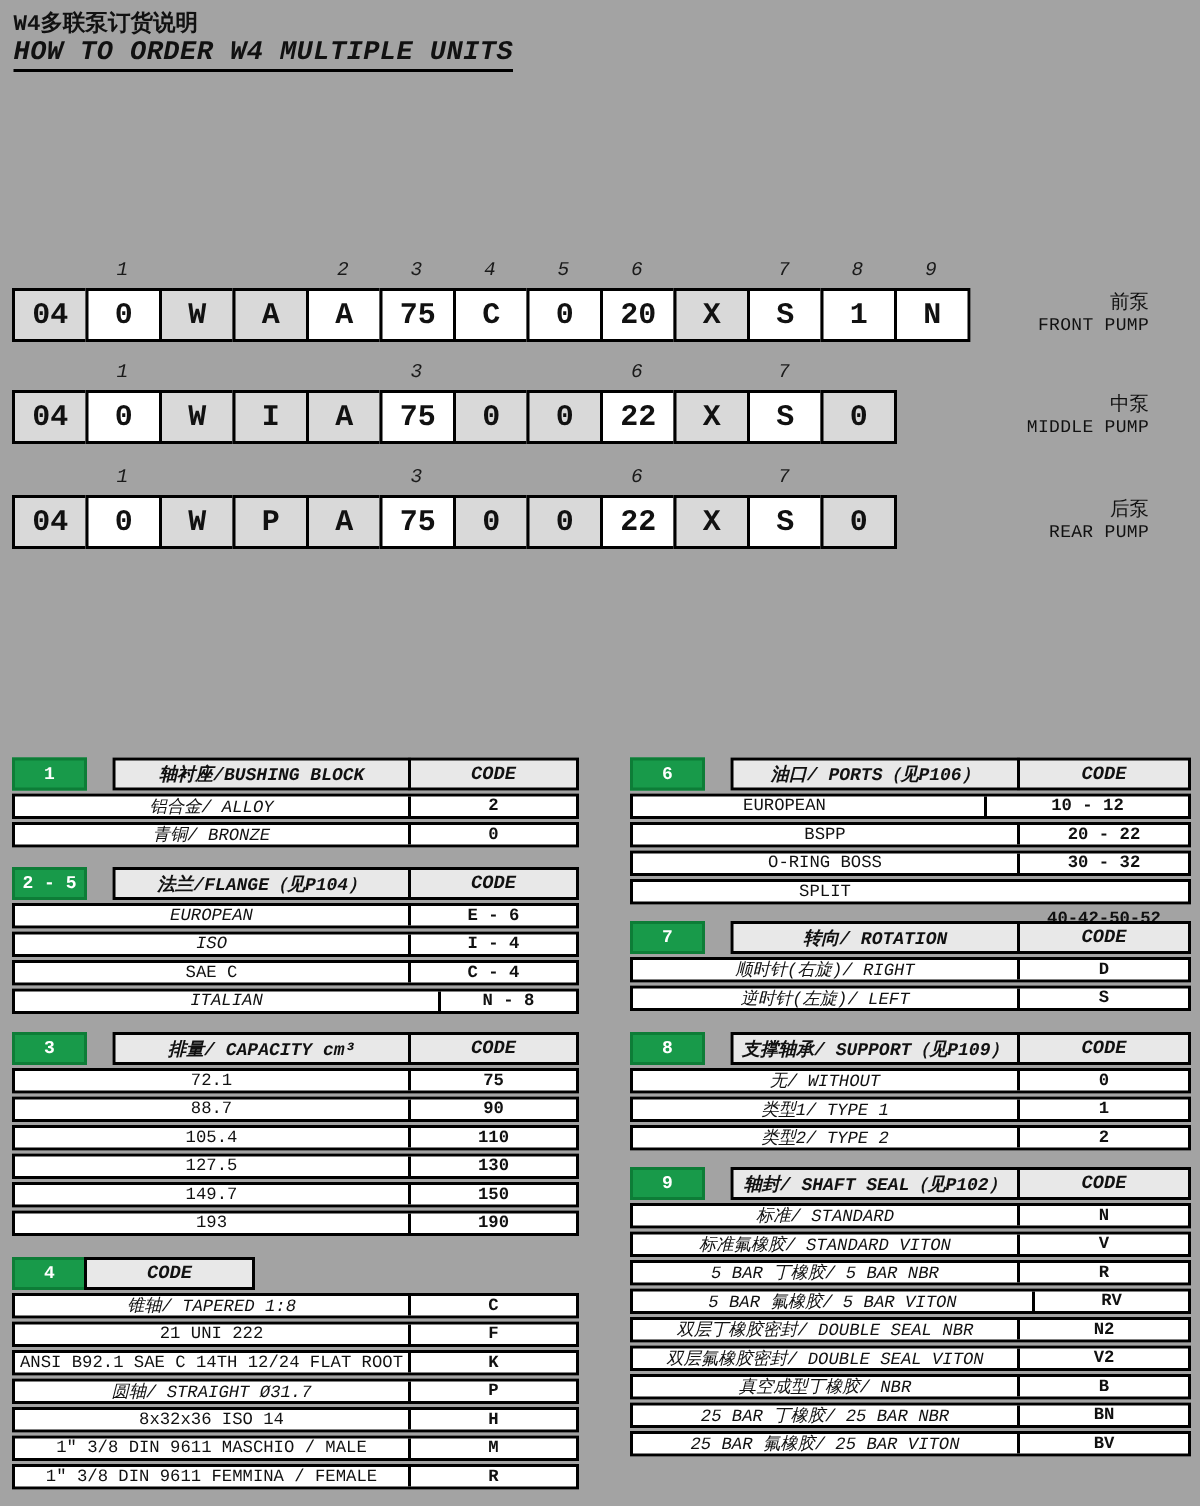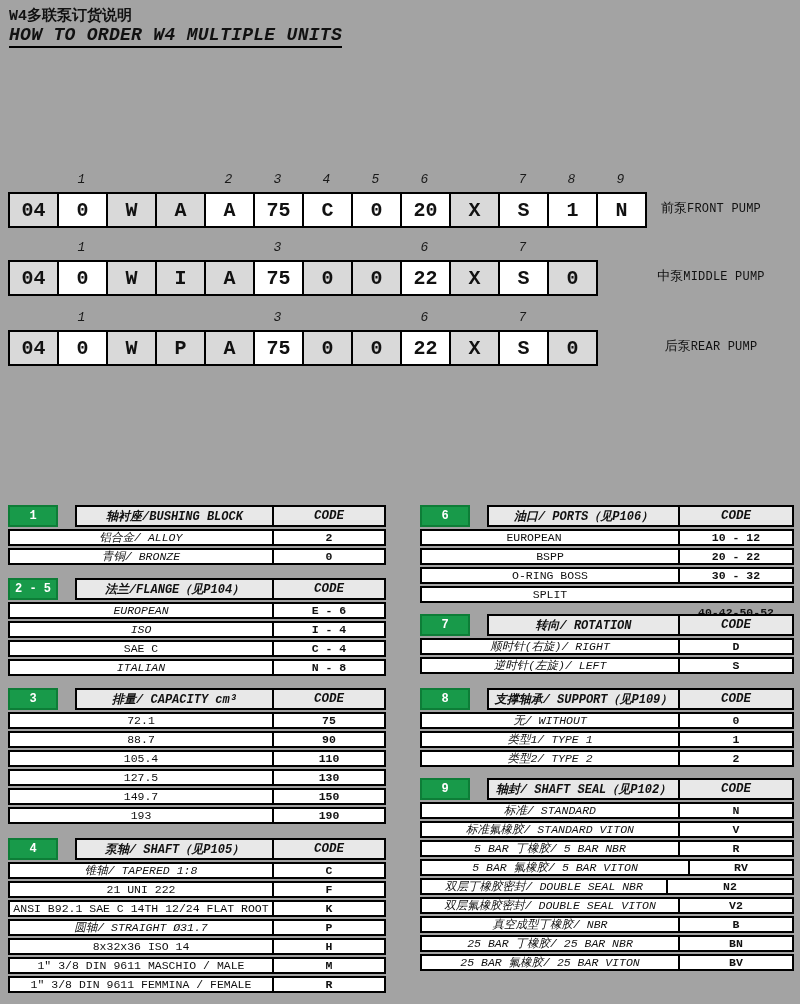--- a/index.html
+++ b/index.html
@@ -15,21 +15,21 @@
   .pump-row{position:absolute;left:8px;width:792px;}
   .num-row{display:flex;height:22px;}
   .num-cell{width:49px;text-align:center;font-style:italic;font-size:13px;color:#1a1a1a;line-height:20px;}
   .box-row{display:flex;}
   .box-cell{width:51px;height:36px;border:2px solid #000;box-sizing:border-box;margin-left:-2px;
             display:flex;align-items:center;justify-content:center;
             font-size:20px;font-weight:bold;background:#fff;}
   .box-cell:first-child{margin-left:0;}
   .box-cell.gray{background:#d9d9d9;}
   .pump-label{position:absolute;left:648px;top:20px;width:110px;height:38px;
-              display:flex;flex-direction:row;align-items:center;justify-content:center;}
+              display:flex;flex-direction:column;align-items:flex-end;justify-content:center;}
   .pump-label .cn{font-size:13px;line-height:16px;}
   .pump-label .en{font-size:12px;line-height:15px;letter-spacing:.2px;}
 
   
   .spec-table{position:absolute;}
   .thead{display:flex;height:22px;}
   .tindex{width:50px;box-sizing:border-box;border:2px solid #0d7d37;color:#fff;font-weight:bold;
           font-size:12px;display:flex;align-items:center;justify-content:center;}
   .thlabel{flex:1;box-sizing:border-box;margin-left:17px;border:2px solid #000;background:#e8e8e8;
            font-weight:bold;font-size:12px;display:flex;align-items:center;justify-content:center;
@@ -184,21 +184,21 @@
         <div class="trow">
           <div class="tdesc it">ISO</div>
           <div class="tcode" style="width: 112px;">I - 4</div>
         </div>
         <div class="trow">
           <div class="tdesc">SAE C</div>
           <div class="tcode" style="width: 112px;">C - 4</div>
         </div>
         <div class="trow">
           <div class="tdesc it">ITALIAN</div>
-          <div class="tcode" style="width: 112px;">N - 8</div>
+          <div class="tcode" style="width: 92px;">N - 8</div>
         </div>
       </div>
       <div class="spec-table" style="left: 8px; top: 688px; width: 378px;">
         <div class="thead">
           <div class="tindex" style="background: rgb(24, 154, 74);">3</div>
           <div class="thlabel">排量/ CAPACITY cm³</div>
           <div class="thcode" style="width: 114px;">CODE</div>
         </div>
         <div class="trow">
           <div class="tdesc">72.1</div>
@@ -221,21 +221,20 @@
           <div class="tcode" style="width: 112px;">150</div>
         </div>
         <div class="trow">
           <div class="tdesc">193</div>
           <div class="tcode" style="width: 112px;">190</div>
         </div>
       </div>
       <div class="spec-table" style="left: 8px; top: 838px; width: 378px;">
         <div class="thead">
           <div class="tindex" style="background: rgb(24, 154, 74);">4</div>
-          <div class="thlabel">泵轴/ SHAFT（见P105）</div>
           <div class="thcode" style="width: 114px;">CODE</div>
         </div>
         <div class="trow">
           <div class="tdesc it">锥轴/ TAPERED 1:8</div>
           <div class="tcode" style="width: 112px;">C</div>
         </div>
         <div class="trow">
           <div class="tdesc">21 UNI 222</div>
           <div class="tcode" style="width: 112px;">F</div>
         </div>
@@ -263,21 +262,21 @@
     </div>
   <div id="tables-right">
       <div class="spec-table" style="left: 420px; top: 505px; width: 374px;">
         <div class="thead">
           <div class="tindex" style="background: rgb(24, 154, 74);">6</div>
           <div class="thlabel">油口/ PORTS（见P106）</div>
           <div class="thcode" style="width: 116px;">CODE</div>
         </div>
         <div class="trow">
           <div class="tdesc">EUROPEAN</div>
-          <div class="tcode" style="width: 114px; margin-left: 32px;">10 - 12</div>
+          <div class="tcode" style="width: 136px; margin-left: 32px;">10 - 12</div>
         </div>
         <div class="trow">
           <div class="tdesc">BSPP</div>
           <div class="tcode" style="width: 114px;">20 - 22</div>
         </div>
         <div class="trow">
           <div class="tdesc">O-RING BOSS</div>
           <div class="tcode" style="width: 114px;">30 - 32</div>
         </div>
         <div class="trow">
@@ -336,21 +335,21 @@
         <div class="trow">
           <div class="tdesc it">5 BAR 丁橡胶/ 5 BAR NBR</div>
           <div class="tcode" style="width: 114px;">R</div>
         </div>
         <div class="trow">
           <div class="tdesc it">5 BAR 氟橡胶/ 5 BAR VITON</div>
           <div class="tcode" style="width: 104px;">RV</div>
         </div>
         <div class="trow">
           <div class="tdesc it">双层丁橡胶密封/ DOUBLE SEAL NBR</div>
-          <div class="tcode" style="width: 126px;">N2</div>
+          <div class="tcode" style="width: 114px;">N2</div>
         </div>
         <div class="trow">
           <div class="tdesc it">双层氟橡胶密封/ DOUBLE SEAL VITON</div>
           <div class="tcode" style="width: 114px;">V2</div>
         </div>
         <div class="trow">
           <div class="tdesc it">真空成型丁橡胶/ NBR</div>
           <div class="tcode" style="width: 114px;">B</div>
         </div>
         <div class="trow">

